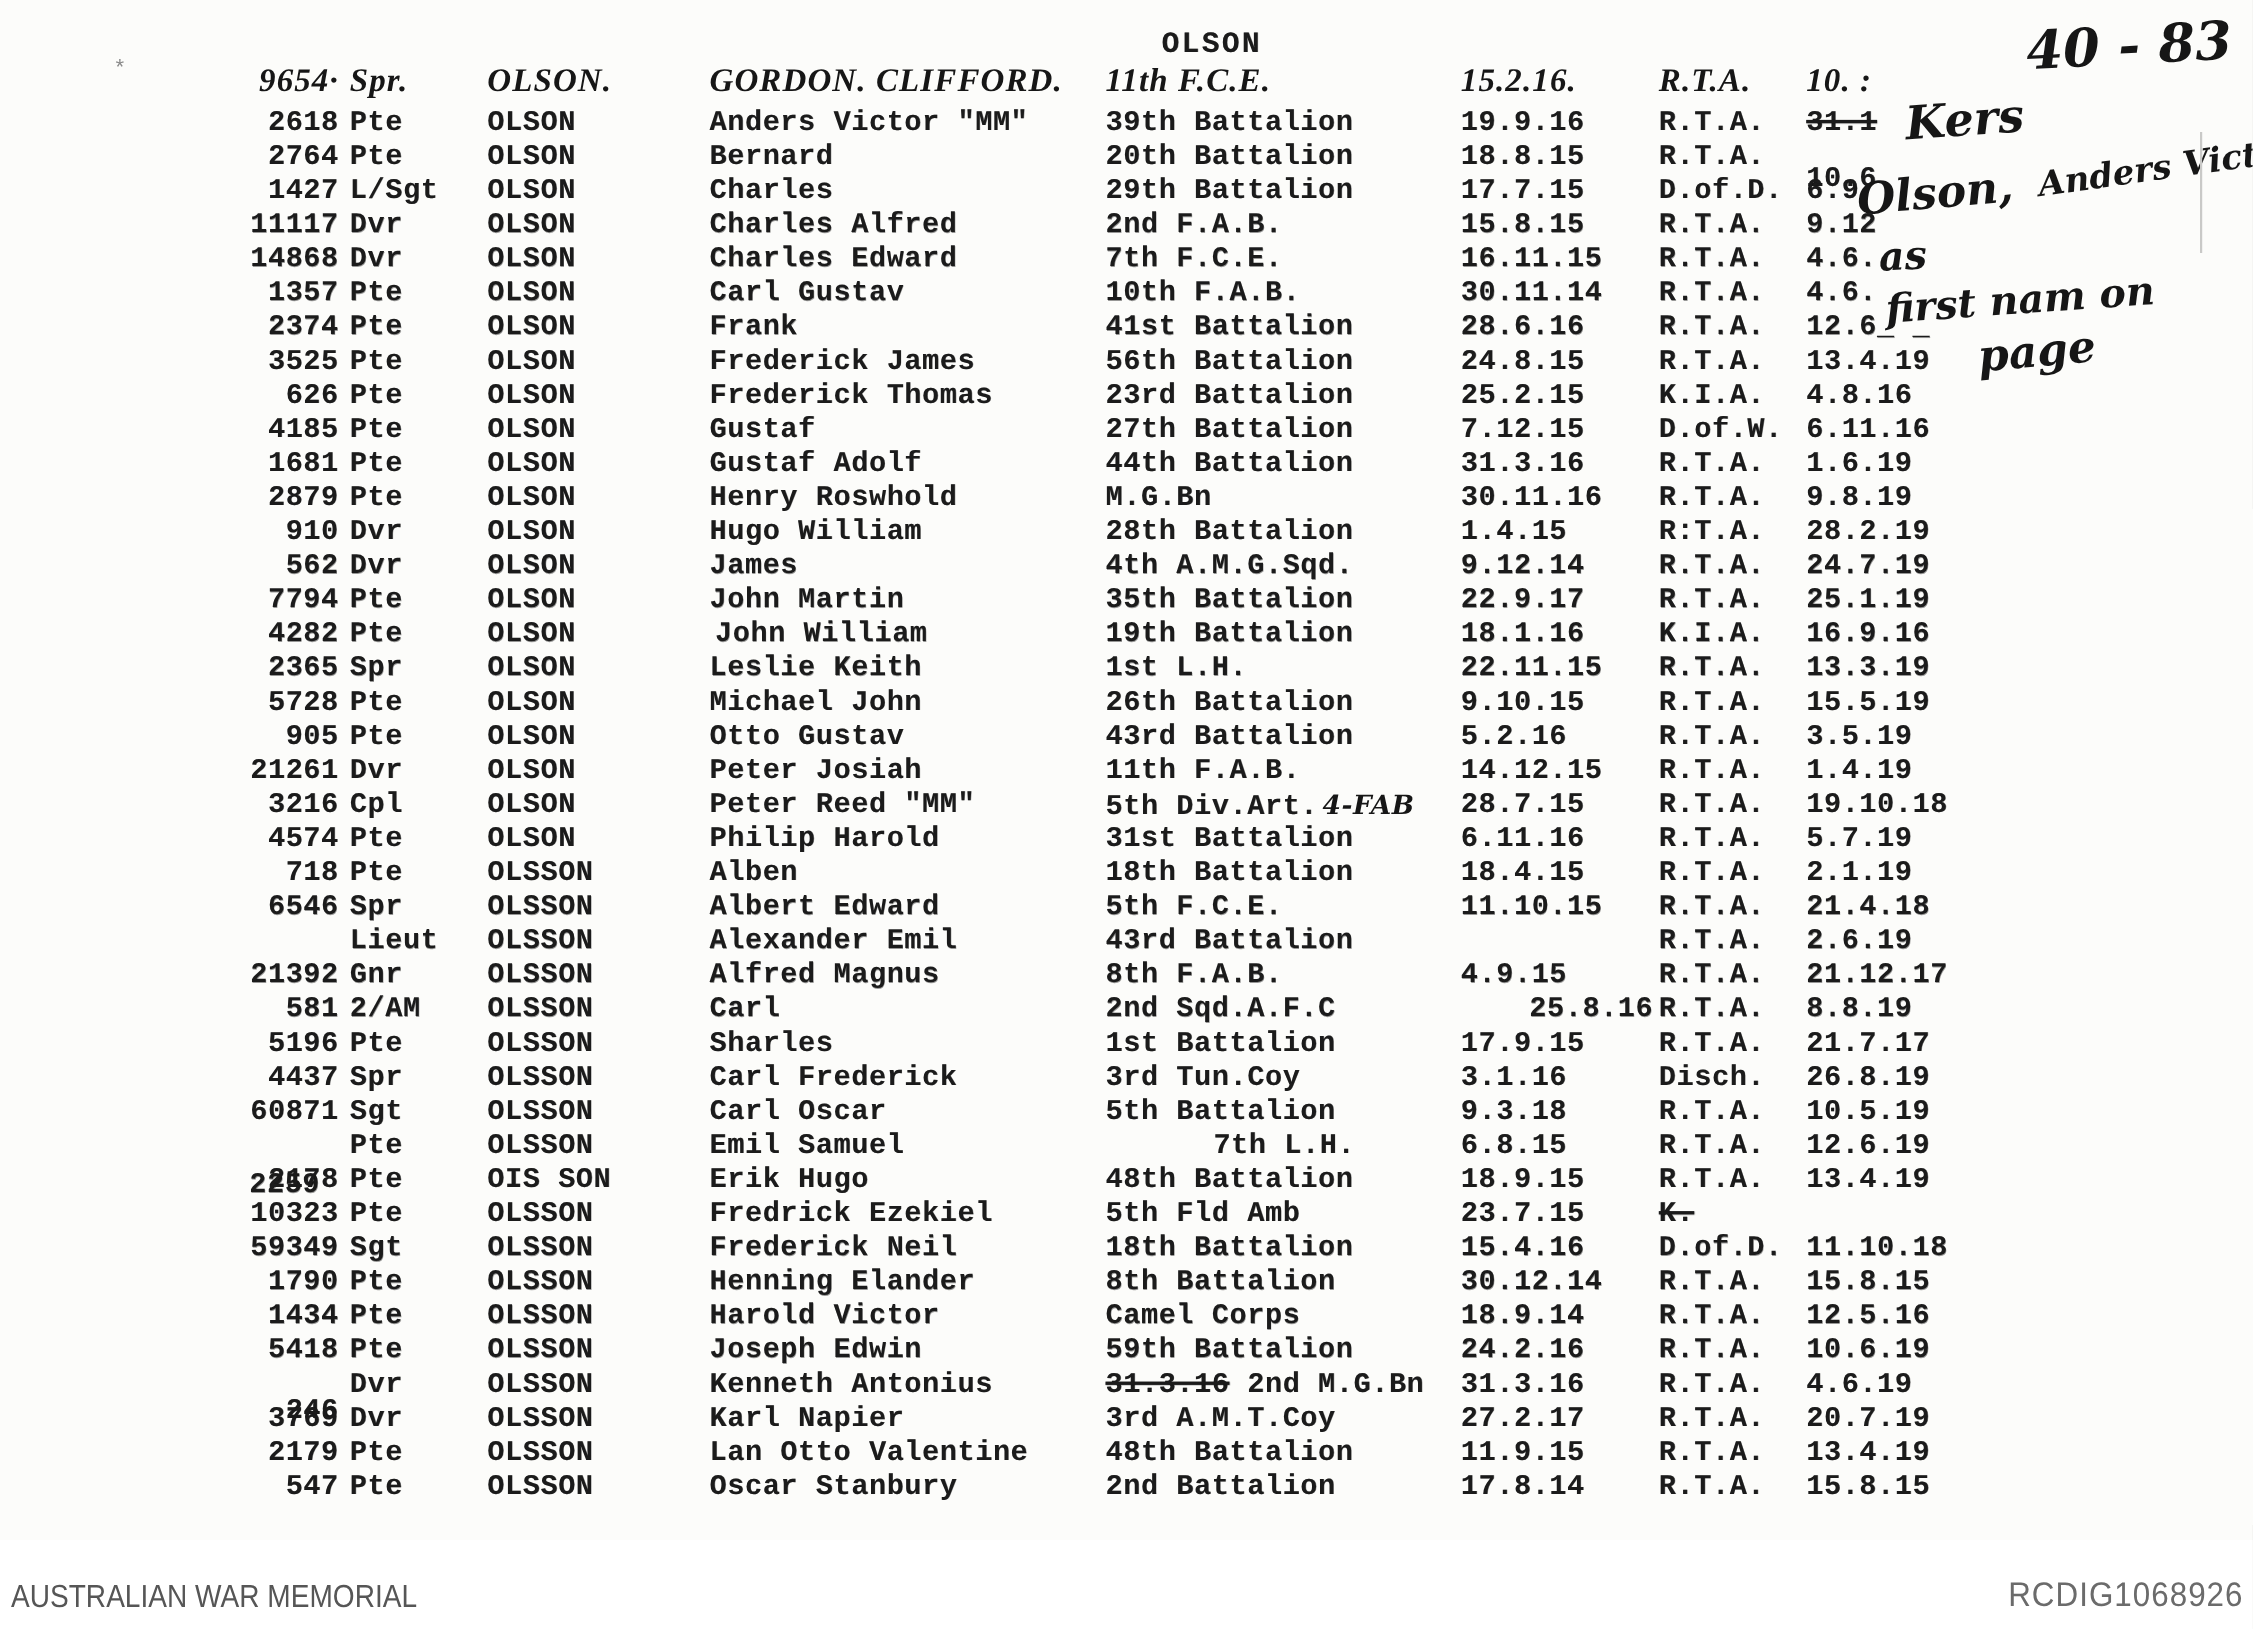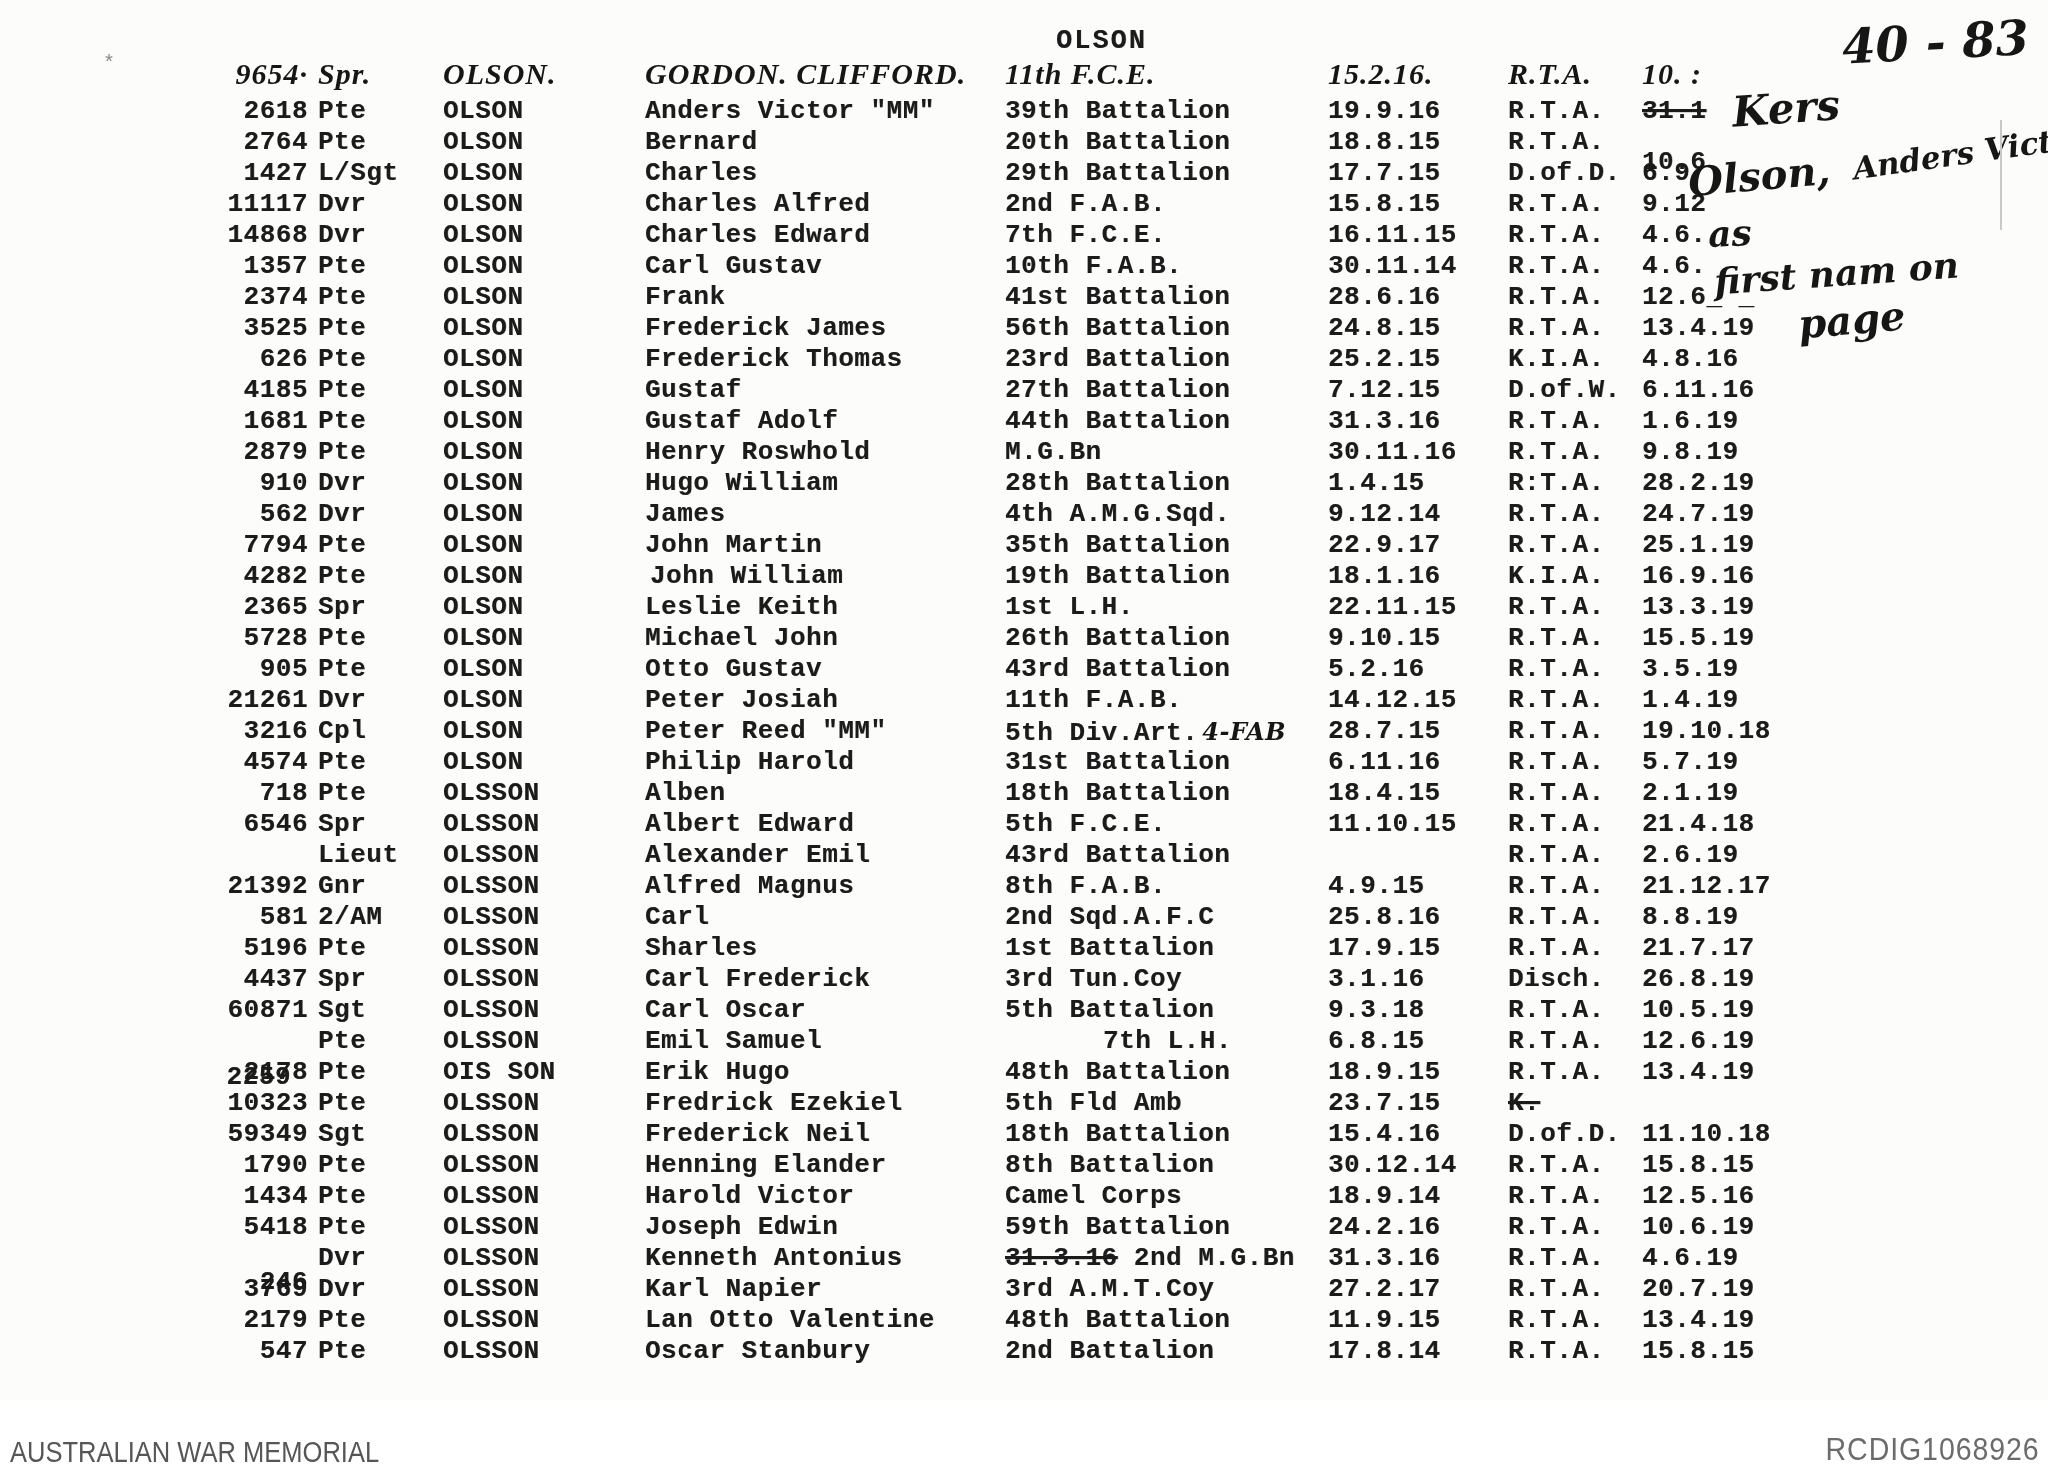--- a/index.html
+++ b/index.html
@@ -309,21 +309,21 @@
         <span class="cell" style="left: 1328px; width: 175px;">4.9.15</span>
         <span class="cell" style="left: 1508px; width: 130px;">R.T.A.</span>
         <span class="cell" style="left: 1642px; width: 220px;">21.12.17</span>
       </div>
       <div class="row typed" style="top: 902px;">
         <span class="cell" style="left: 128px; width: 180px; text-align: right;">581</span>
         <span class="cell" style="left: 318px; width: 120px;">2/AM</span>
         <span class="cell" style="left: 443px; width: 200px;">OLSSON</span>
         <span class="cell" style="left: 645px; width: 355px;">Carl</span>
         <span class="cell" style="left: 1005px; width: 325px;">2nd Sqd.A.F.C</span>
-        <span class="cell" style="left: 1328px; width: 175px;">25.8.16</span>
+        <span class="cell" style="left: 1328px; width: 175px; text-align: right;">25.8.16</span>
         <span class="cell" style="left: 1508px; width: 130px;">R.T.A.</span>
         <span class="cell" style="left: 1642px; width: 220px;">8.8.19</span>
       </div>
       <div class="row typed" style="top: 933px;">
         <span class="cell" style="left: 128px; width: 180px; text-align: right;">5196</span>
         <span class="cell" style="left: 318px; width: 120px;">Pte</span>
         <span class="cell" style="left: 443px; width: 200px;">OLSSON</span>
         <span class="cell" style="left: 645px; width: 355px;">Sharles</span>
         <span class="cell" style="left: 1005px; width: 325px;">1st Battalion</span>
         <span class="cell" style="left: 1328px; width: 175px;">17.9.15</span>

